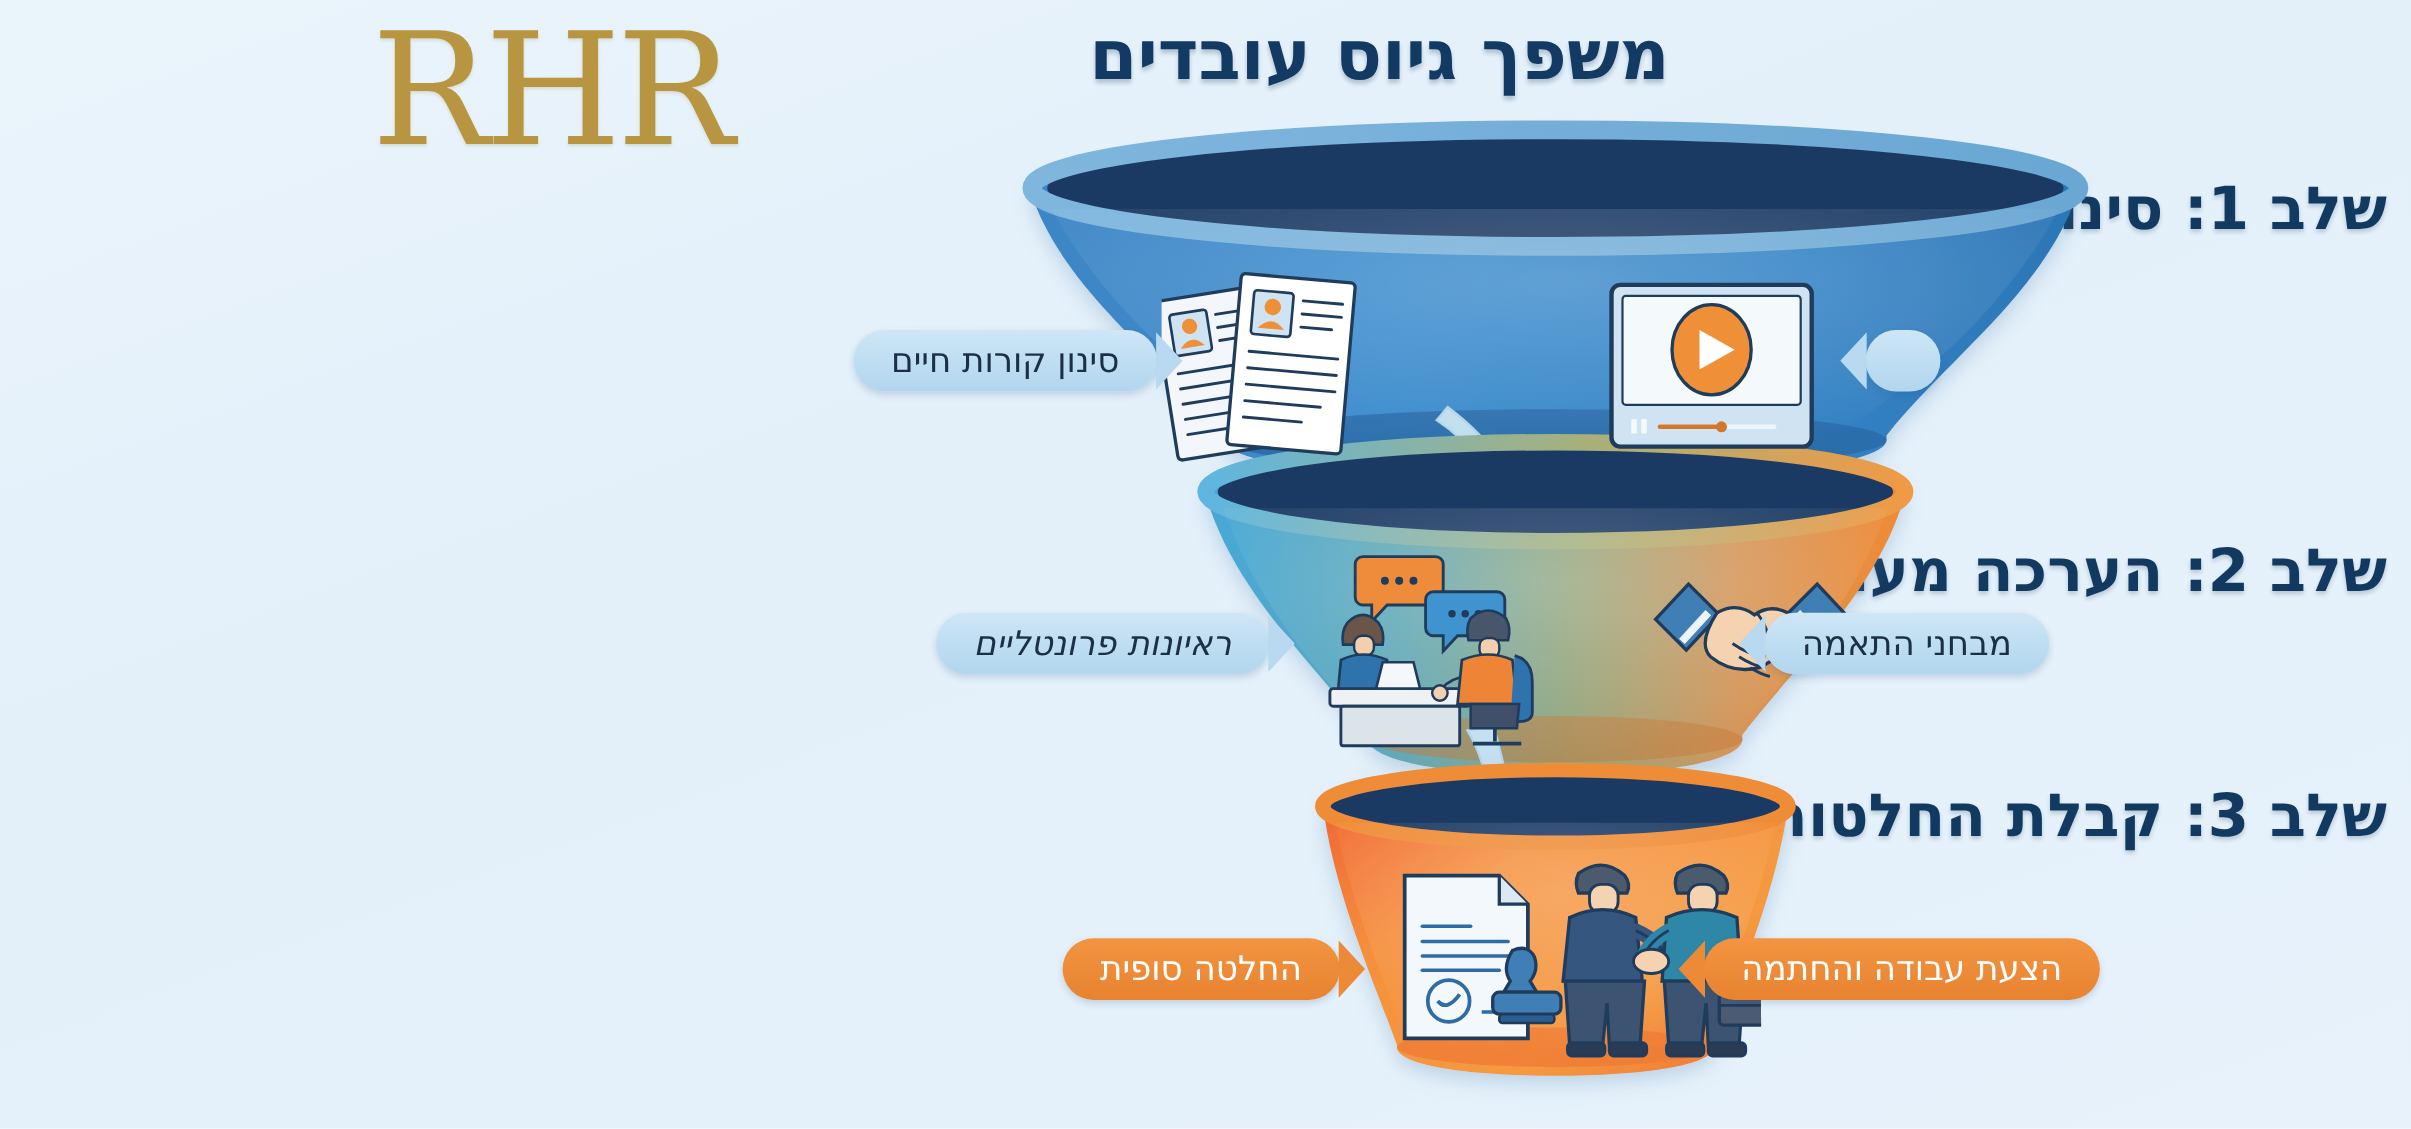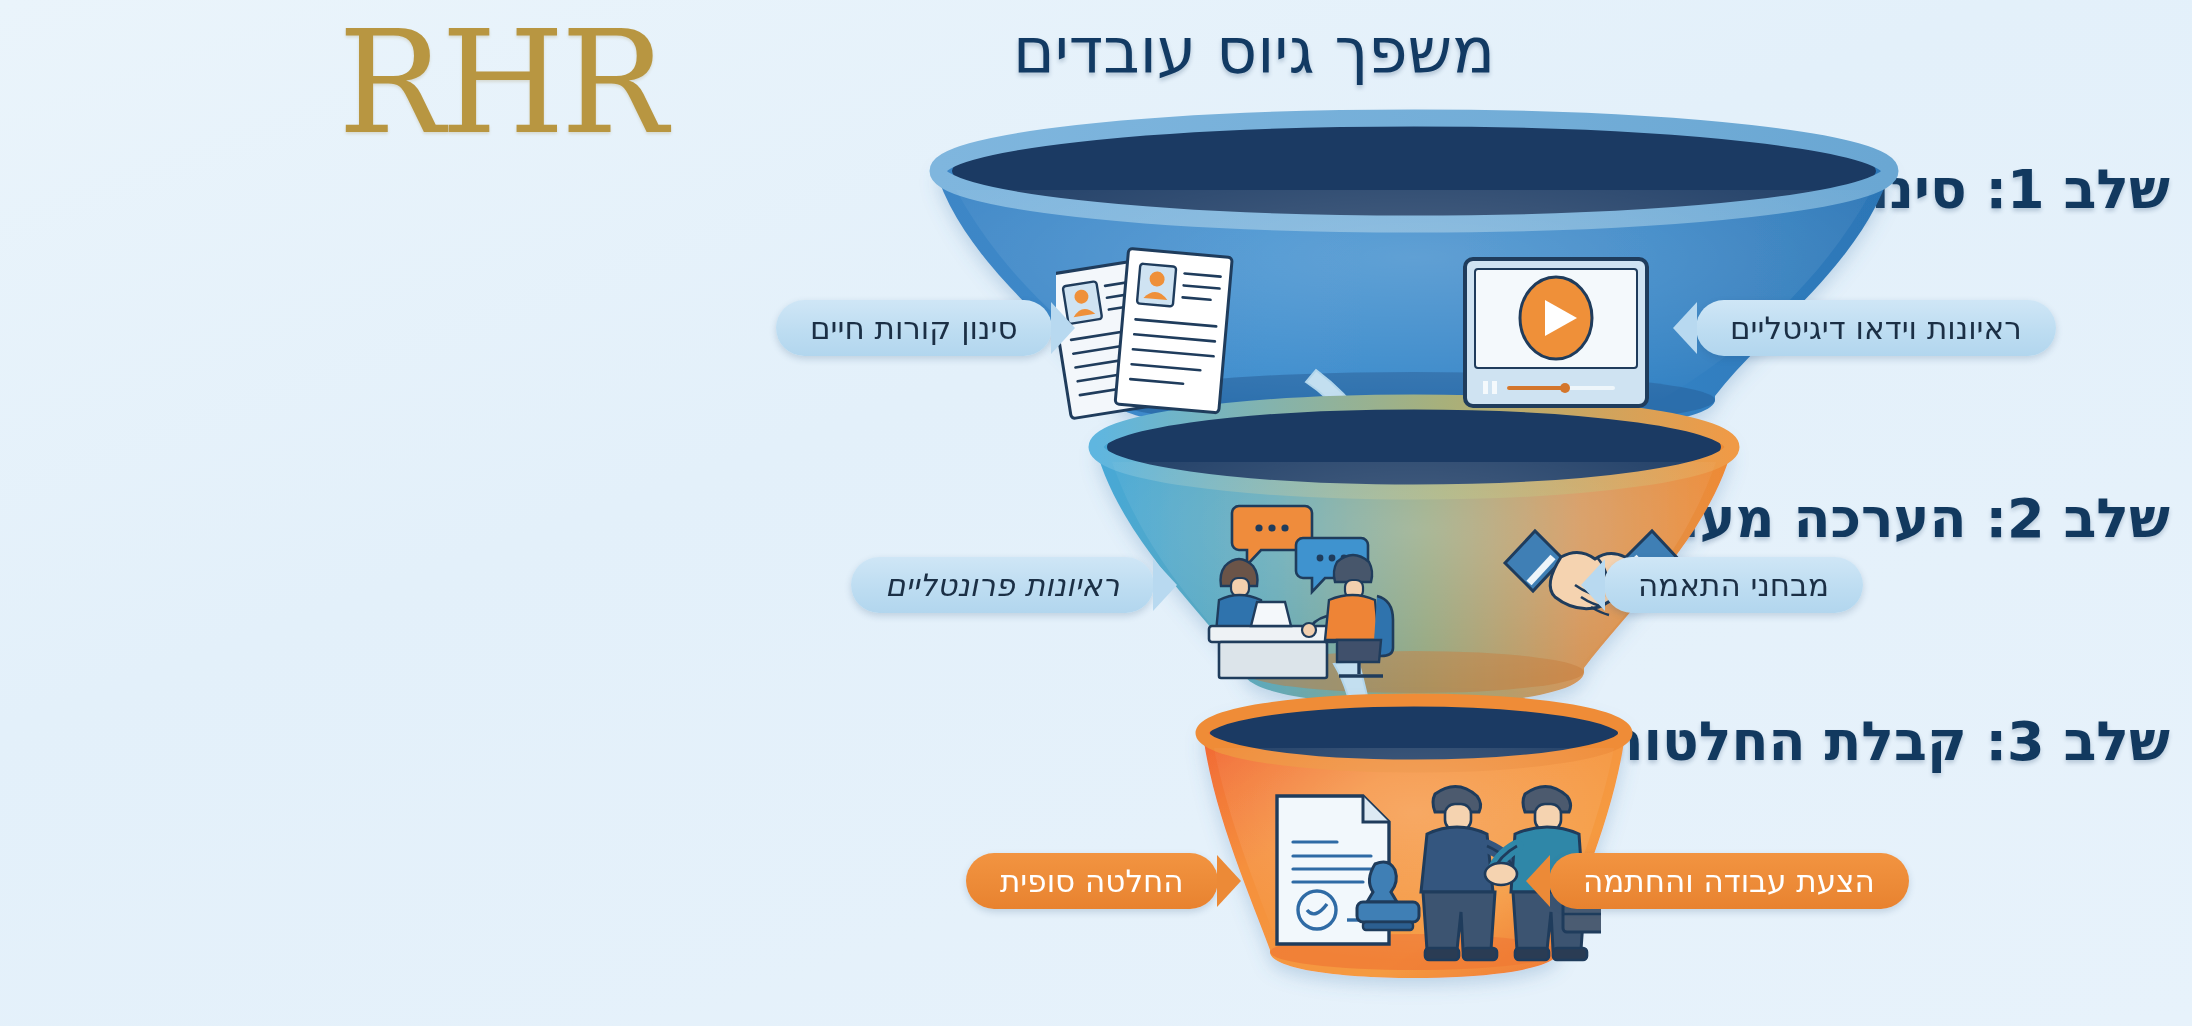--- a/index.html
+++ b/index.html
@@ -40,21 +40,21 @@
   }
 
   
   .title {
     position: absolute;
     left: 0;
     right: 0;
     top: 14px;
     text-align: center;
     font-size: 63px;
-    font-weight: 400;
+    font-weight: 700;
     color: #123a63;
     letter-spacing: 0px;
     text-shadow: 0 3px 4px rgba(20,55,95,.25);
   }
 
   
   .stage-label {
     position: absolute;
     right: 22px;
     font-size: 54px;
@@ -434,21 +434,20 @@
     </svg>
   </div>
 
   <div class="pill blue" id="pill-cv">
     <span>סינון קורות חיים</span>
     <span class="nub right"></span>
   </div>
 
   <div class="pill blue" id="pill-video">
     <span class="nub left"></span>
-    <span>ראיונות וידאו דיגיטליים</span>
   </div>
 
   <div class="pill blue" id="pill-frontal">
     <span>ראיונות פרונטליים</span>
     <span class="nub right"></span>
   </div>
 
   <div class="pill blue" id="pill-aptitude">
     <span class="nub left"></span>
     <span>מבחני התאמה</span>

